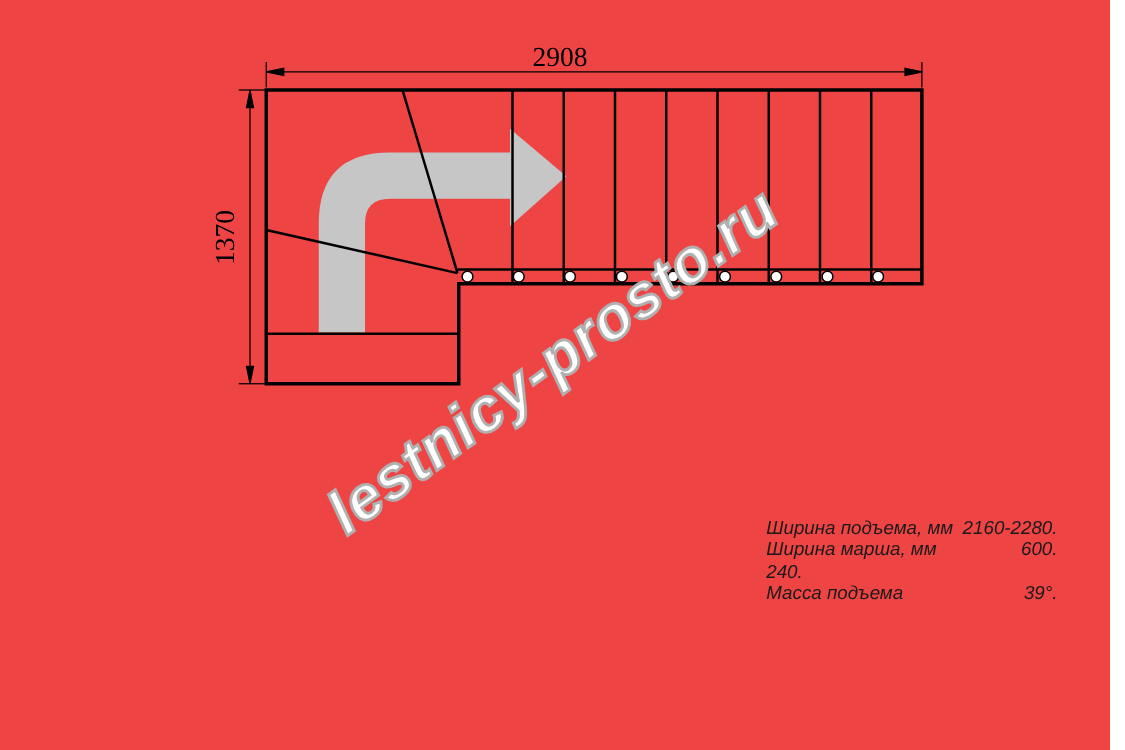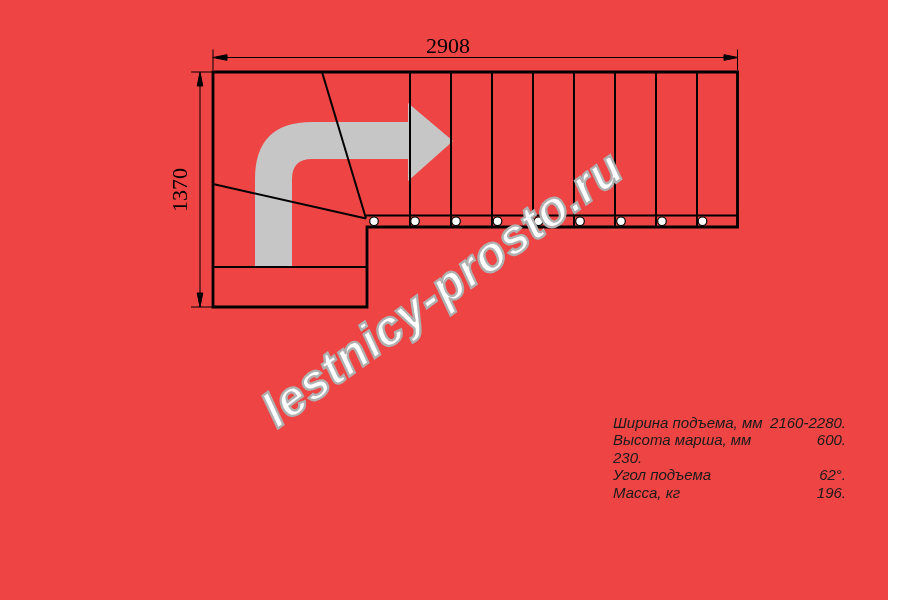--- a/index.html
+++ b/index.html
@@ -115,29 +115,25 @@
 
     <text class="watermark-text" transform="translate(452,302) rotate(-36)" text-anchor="middle">lestnicy-prosto.ru</text>
   </svg>
 
   <div id="specs">
     <div class="spec-row">
       <span class="spec-label">Ширина подъема, мм</span>
       <span class="spec-value">2160-2280.</span>
     </div>
     <div class="spec-row">
-      <span class="spec-label">Высота марша, мм</span>
+      <span class="spec-label">Ширина марша, мм</span>
       <span class="spec-value">600.</span>
     </div>
     <div class="spec-row">
-      <span class="spec-value">230.</span>
+      <span class="spec-value">240.</span>
     </div>
     <div class="spec-row">
-      <span class="spec-label">Угол подъема</span>
-      <span class="spec-value">62°.</span>
-    </div>
-    <div class="spec-row">
-      <span class="spec-label">Масса, кг</span>
-      <span class="spec-value">196.</span>
+      <span class="spec-label">Масса подъема</span>
+      <span class="spec-value">39°.</span>
     </div>
   </div>
 
 </div>
 
 </body></html>

